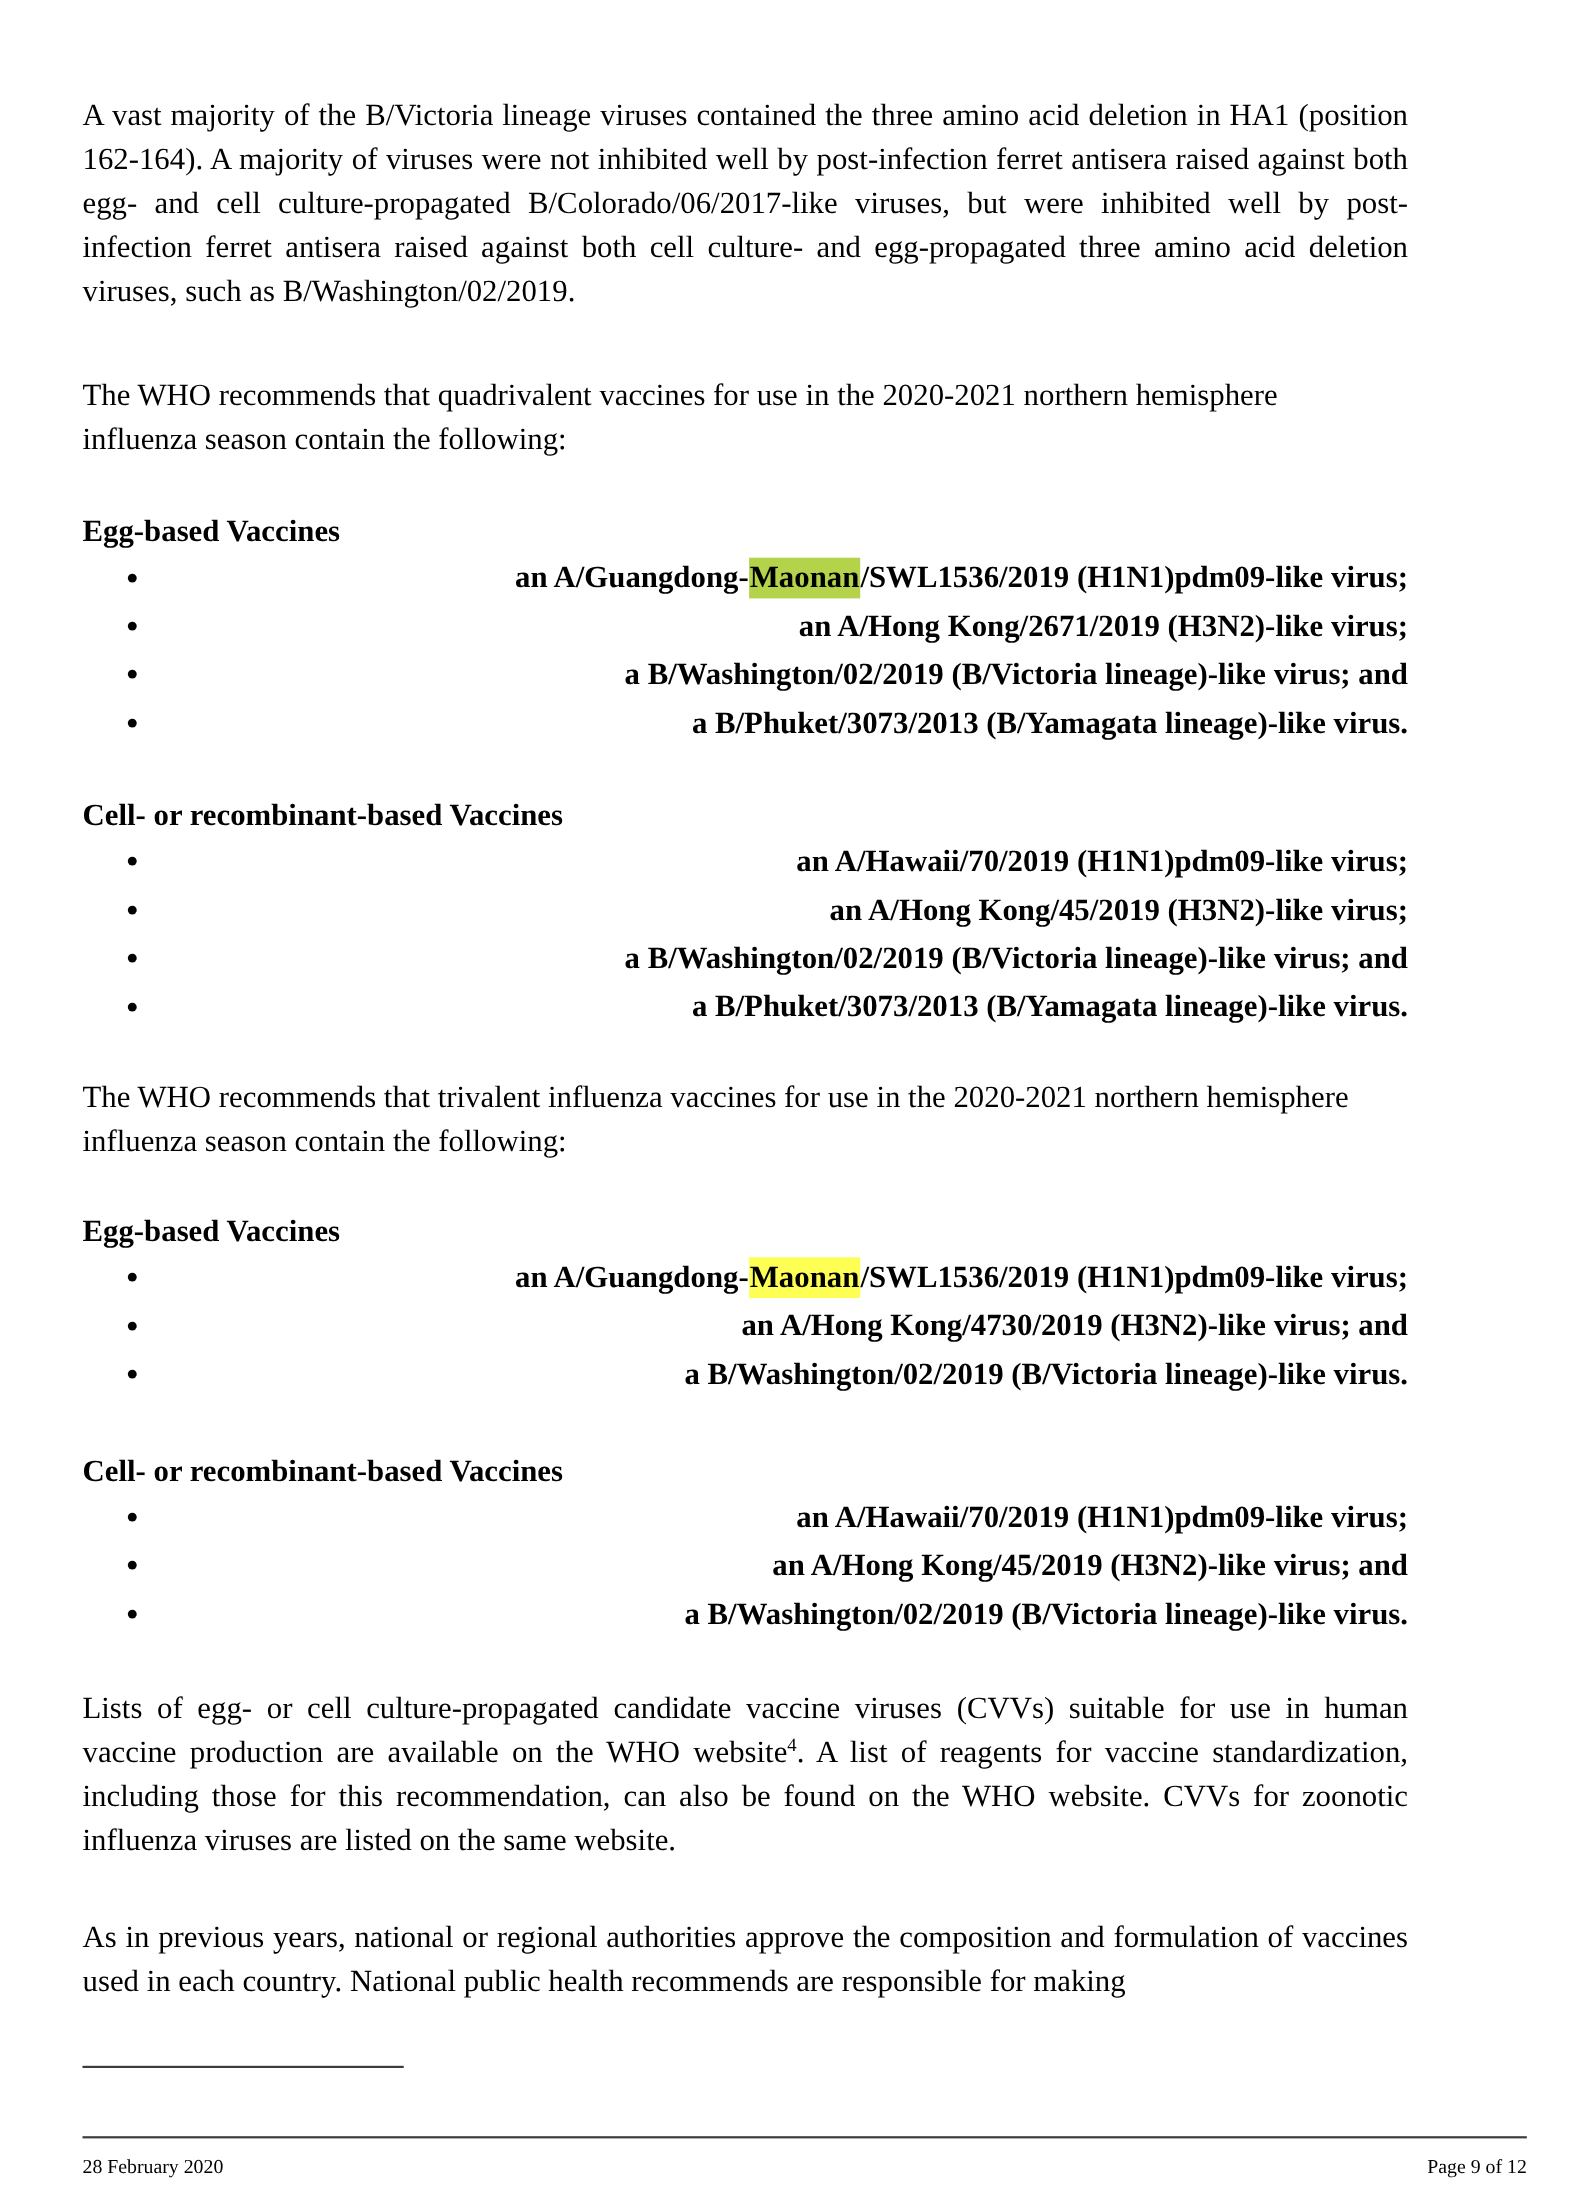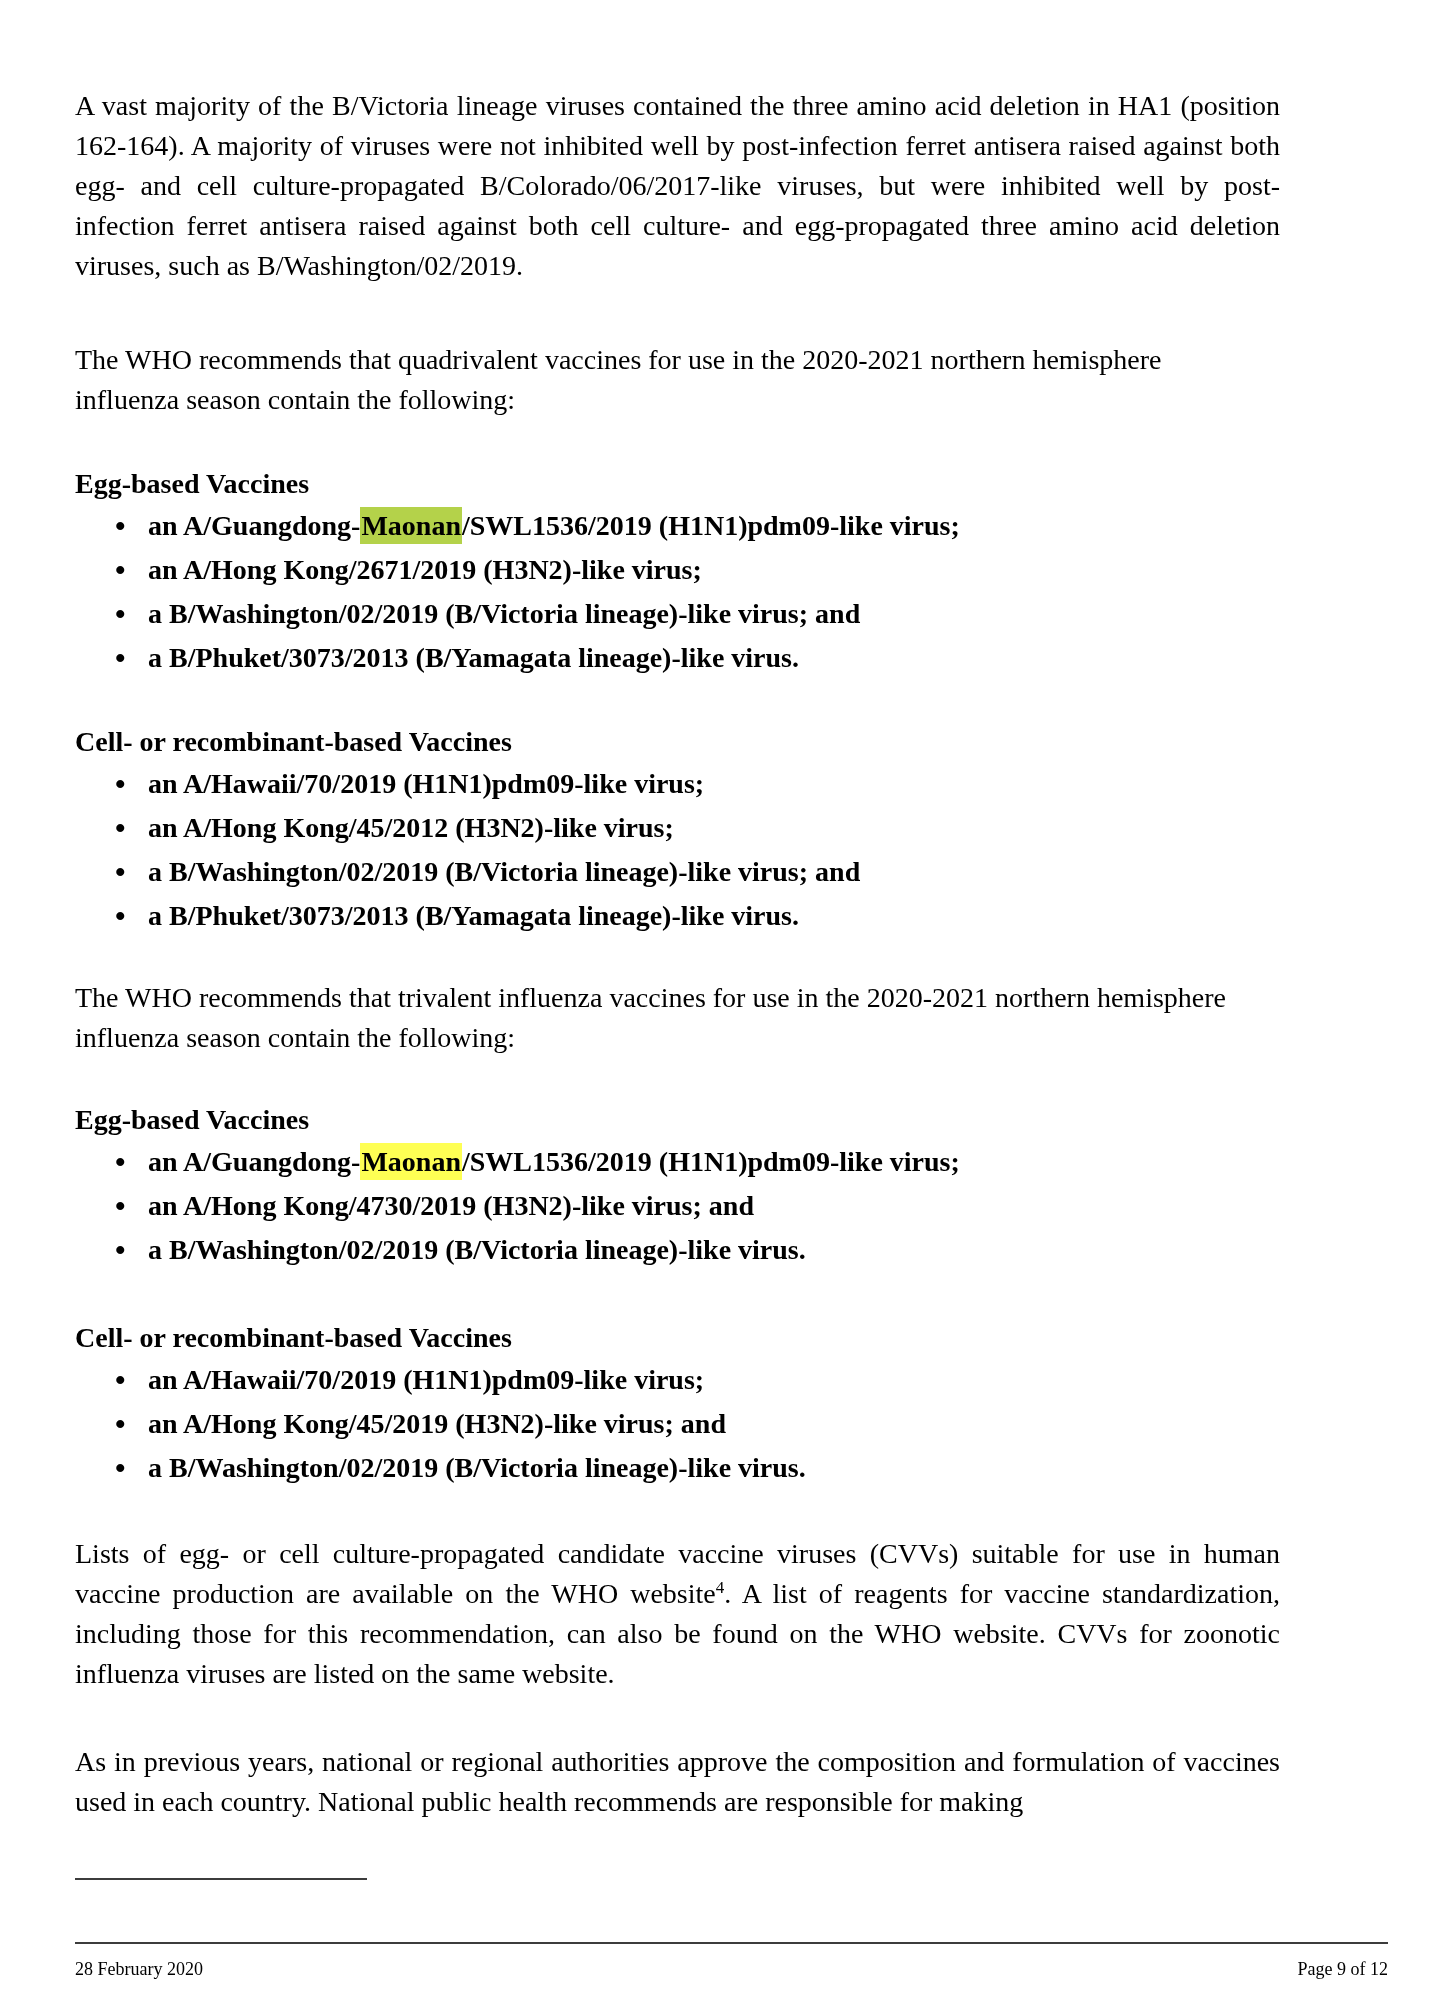--- a/index.html
+++ b/index.html
@@ -5,21 +5,21 @@
   html,body { margin:0; padding:0; background:#ffffff; }
   .page {
     position:relative; width:1442px; height:2000px; background:#ffffff;
     font-family:"Liberation Serif", serif; color:#000; overflow:hidden;
   }
   .content { position:absolute; left:75px; top:0; width:1205px; font-size:28px; line-height:40px; }
   p.para { margin:0; }
   .justify { text-align:justify; }
   .narrow { max-width:1150px; }
   .vh { font-size:28px; line-height:40px; margin:0; font-weight:700; }
-  ul.vlist { list-style:none; margin:0; padding:0; font-weight:700; }
+  ul.vlist { list-style:none; margin:0; padding:0; font-weight:700;text-align:right; }
   ul.vlist li { position:relative; padding-left:73px; line-height:44px; }
   ul.vlist li::before { content:"\2022"; position:absolute; left:40px; top:0; font-size:30px; }
   .hl-green  { background:var(--hl-green,#b4d24a); padding:3px 1px; }
   .hl-yellow { background:var(--hl-yellow,#feff54); padding:3px 1px; }
   sup.fnref { font-size:17px; line-height:0; vertical-align:10px; }
   .footnote-sep { position:absolute; left:75px; top:1878px; width:292px; border-top:2px solid #3c3c3c; }
   .footnote { position:absolute; left:75px; top:1892px; font-size:21px; line-height:30px; }
   .footnote .fn-marker { font-size:14px; line-height:0; vertical-align:7px; margin-right:5px; font-weight:600; }
   .fn-link { color:var(--link,#0000ee); text-decoration:underline; cursor:pointer; }
   .footer-sep { position:absolute; left:75px; top:1942px; width:1313px; border-top:2px solid #3c3c3c; }
@@ -42,21 +42,21 @@
       <li><span>an A/Guangdong-</span><span class="hl-green">Maonan</span><span>/SWL1536/2019 (H1N1)pdm09-like virus;</span></li>
       <li>an A/Hong Kong/2671/2019 (H3N2)-like virus;</li>
       <li>a B/Washington/02/2019 (B/Victoria lineage)-like virus; and</li>
       <li>a B/Phuket/3073/2013 (B/Yamagata lineage)-like virus.</li>
     </ul>
 
     <h3 class="vh" style="margin-top:42px">Cell- or recombinant-based Vaccines</h3>
 
     <ul class="vlist">
       <li>an A/Hawaii/70/2019 (H1N1)pdm09-like virus;</li>
-      <li>an A/Hong Kong/45/2012 (H3N2)-like virus;</li>
+      <li>an A/Hong Kong/45/2019 (H3N2)-like virus;</li>
       <li>a B/Washington/02/2019 (B/Victoria lineage)-like virus; and</li>
       <li>a B/Phuket/3073/2013 (B/Yamagata lineage)-like virus.</li>
     </ul>
 
     <p class="para" style="margin-top:40px">The WHO recommends that trivalent influenza vaccines for use in the 2020-2021 northern hemisphere influenza season contain the following:</p>
 
     <h3 class="vh" style="margin-top:42px">Egg-based Vaccines</h3>
 
     <ul class="vlist">
       <li><span>an A/Guangdong-</span><span class="hl-yellow">Maonan</span><span>/SWL1536/2019 (H1N1)pdm09-like virus;</span></li>

